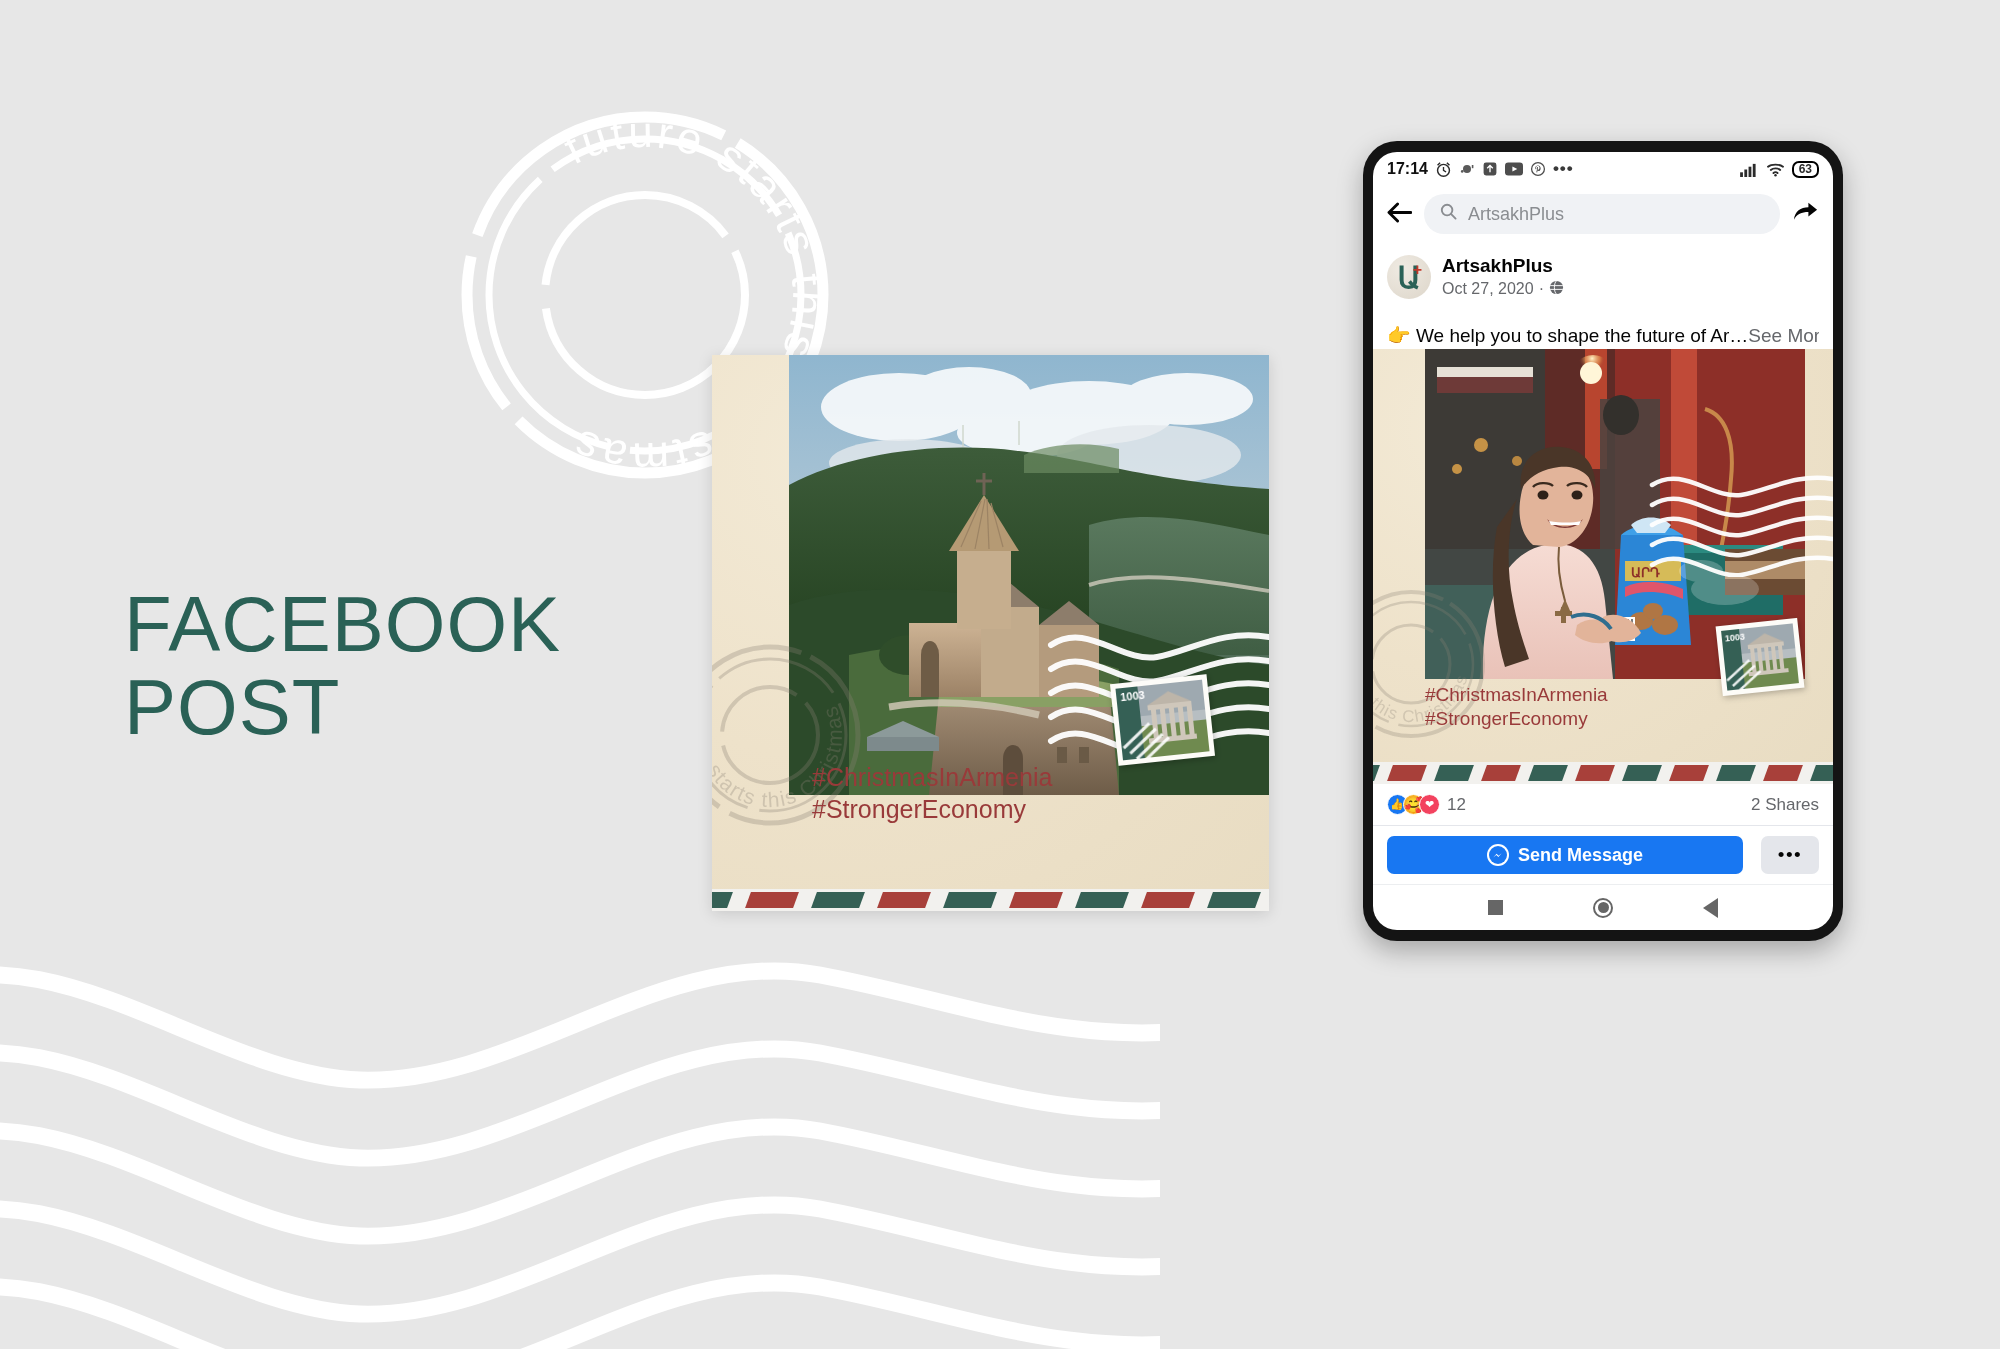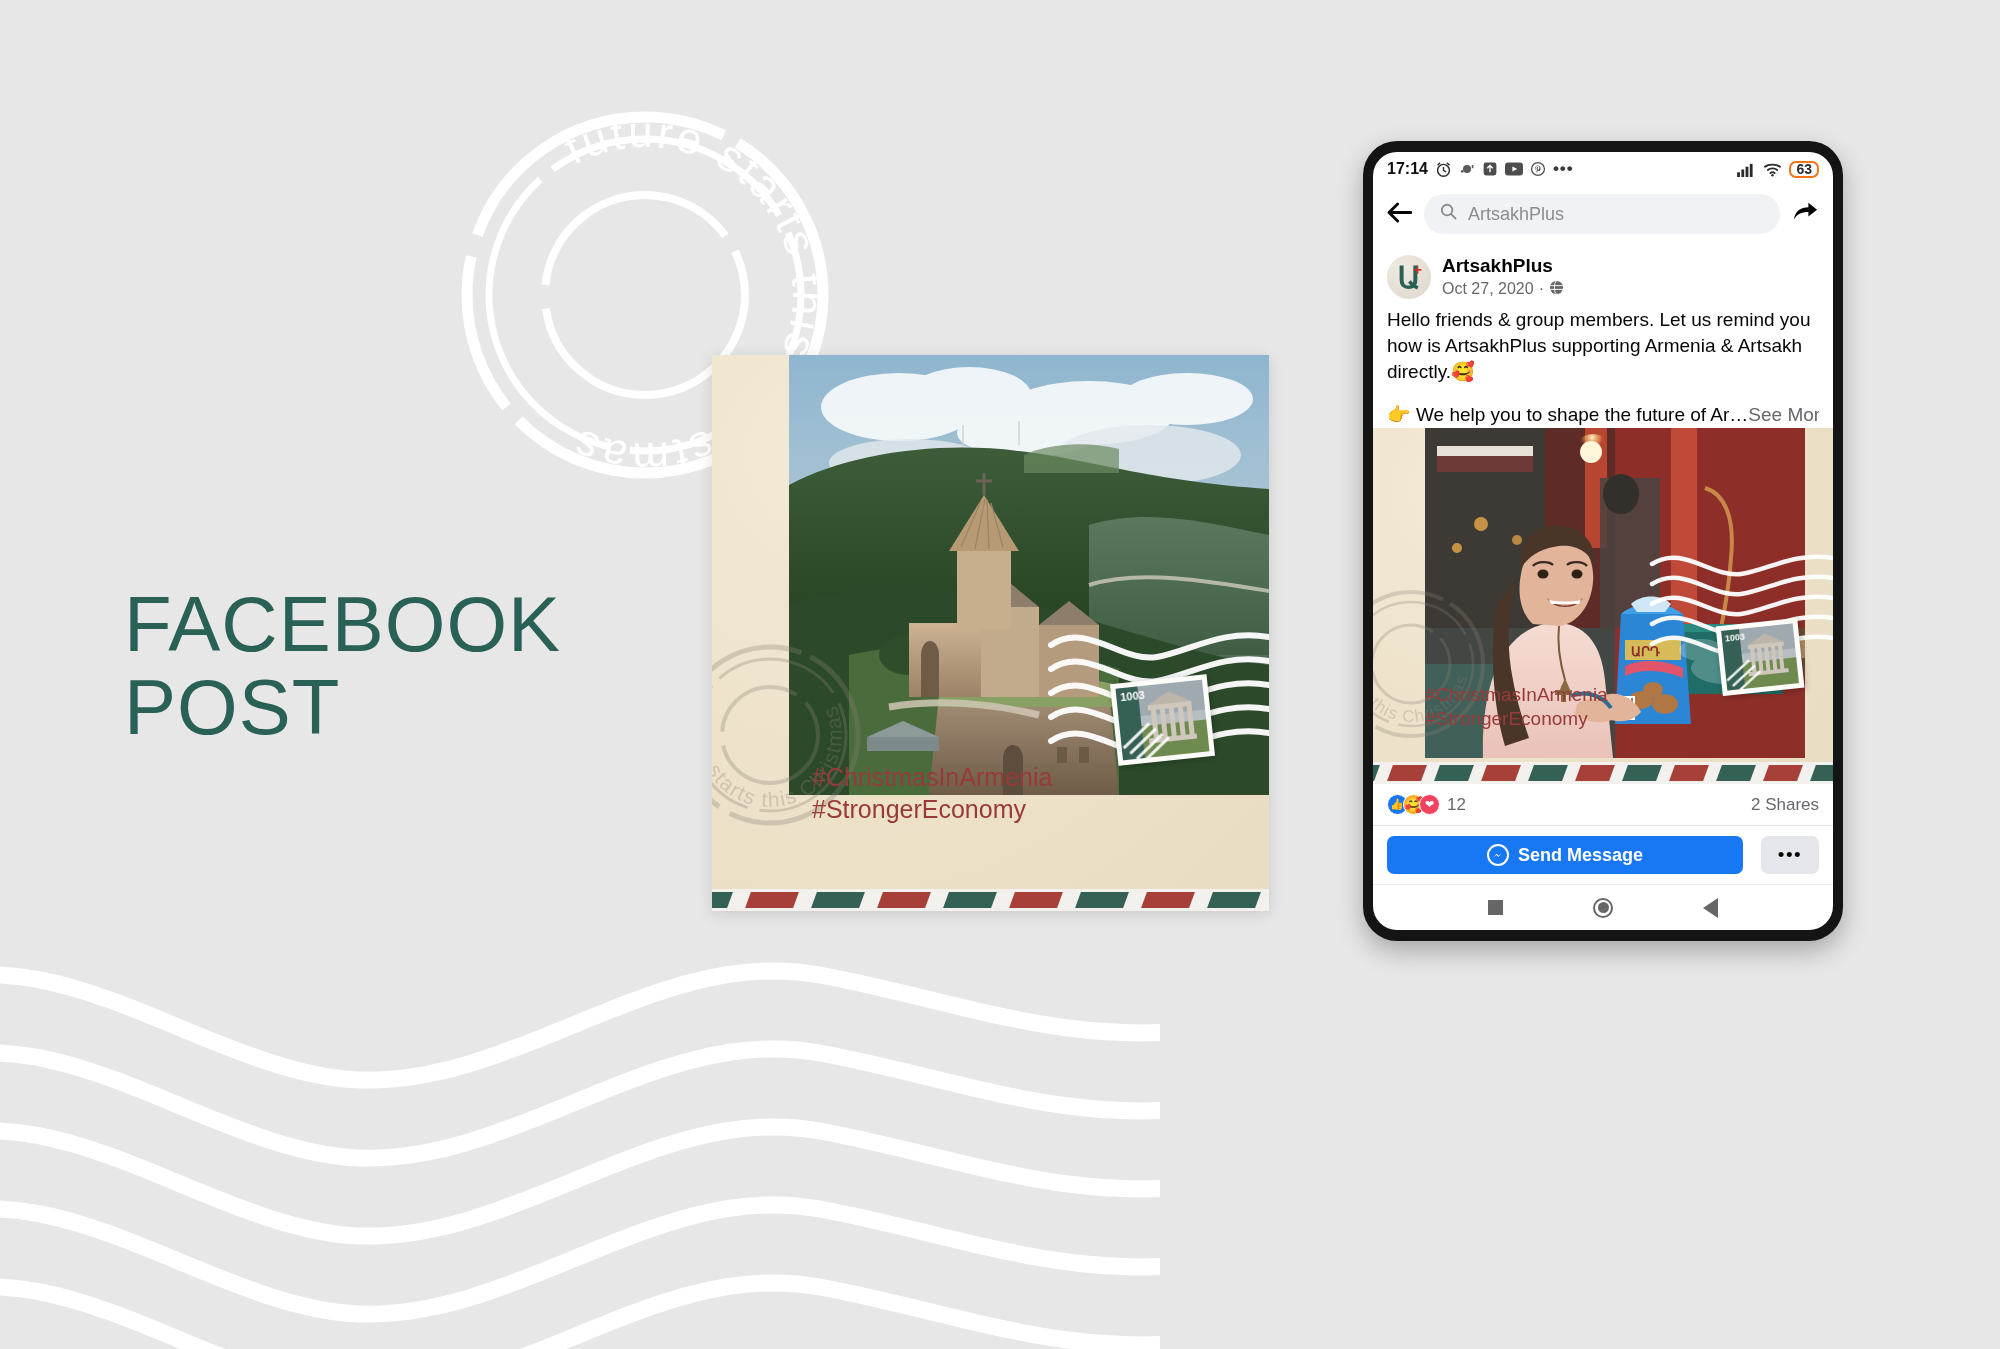--- a/index.html
+++ b/index.html
@@ -95,22 +95,22 @@
   .statusbar {
     height:34px; flex:0 0 34px;
     display:flex; align-items:center; padding:8px 14px;
     font-size:16px; font-weight:bold; color:#101010;
     gap:6px;
   }
   .sb-left { display:flex; align-items:center; gap:7px; }
   .sb-right { margin-left:auto; display:flex; align-items:center; gap:7px; }
   .sb-icon { display:flex; align-items:center; }
   .batt {
-    border:2px solid #f97316; border-radius:7px;
-    font-size:14px; font-weight:bold; padding:0 5px;
+    border:2px solid #000000; border-radius:7px;
+    font-size:12px; font-weight:bold; padding:0 5px;
     height:17px; display:flex; align-items:center; color:#2b2b2b;
   }
 
   .searchbar {
     flex:0 0 56px; display:flex; align-items:center; gap:12px;
     padding:0 14px; background:#fff;
   }
   .search-field {
     flex:1; height:40px; border-radius:20px; background:#f0f2f5;
     display:flex; align-items:center; gap:11px; padding:0 16px;
@@ -519,23 +519,20 @@
                 <circle cx="8" cy="8" r="7" fill="#65676b"></circle>
                 <path d="M8,1 C5,3 5,13 8,15 M1.2,6 L14.8,6 M1.2,10 L14.8,10" stroke="#fff" stroke-width="1" fill="none"></path>
               </svg>
           </span>
         </div>
       </div>
       <div class="ph-more" style="font-size:0;">overflow-dots-icon</div>
     </div>
 
     <div class="post-text">
-      <div>
-        <span>Hello friends &amp; group members. Let us remind you how is ArtsakhPlus supporting Armenia &amp; Artsakh directly.</span><span>🥰</span>
-      </div>
       <div class="spacer"></div>
       <div style="white-space:nowrap; overflow:hidden;">
         <span>👉</span><span> We help you to shape the future of Ar…</span><span class="see-more">See More</span>
       </div>
     </div>
 
     <div class="post-media">
       <div class="pm-photo">
         <svg viewBox="0 0 380 330" width="380" height="330" preserveAspectRatio="xMidYMid slice">
           <defs>

